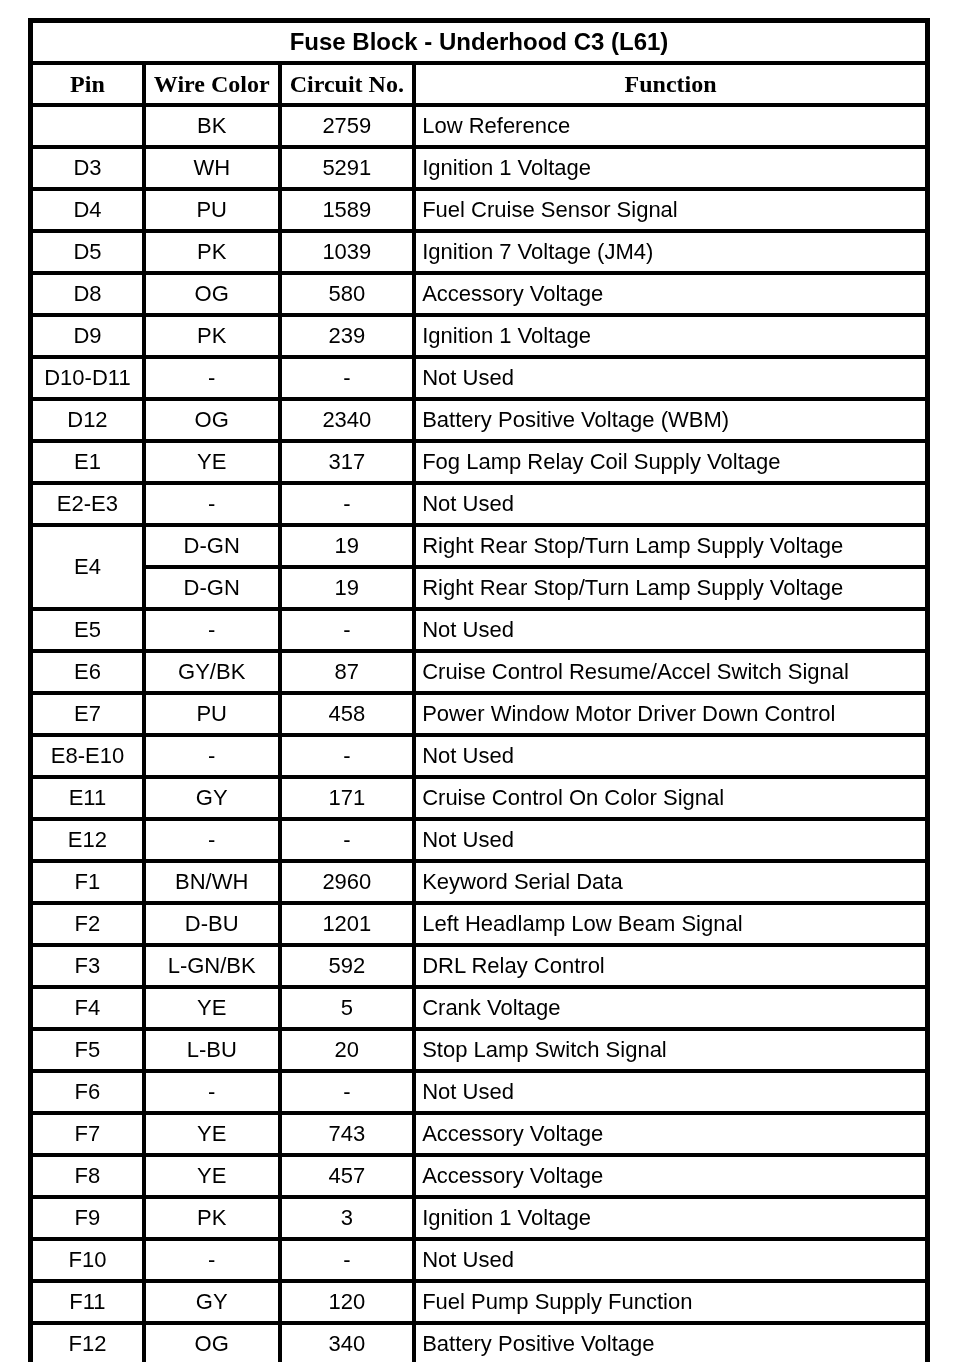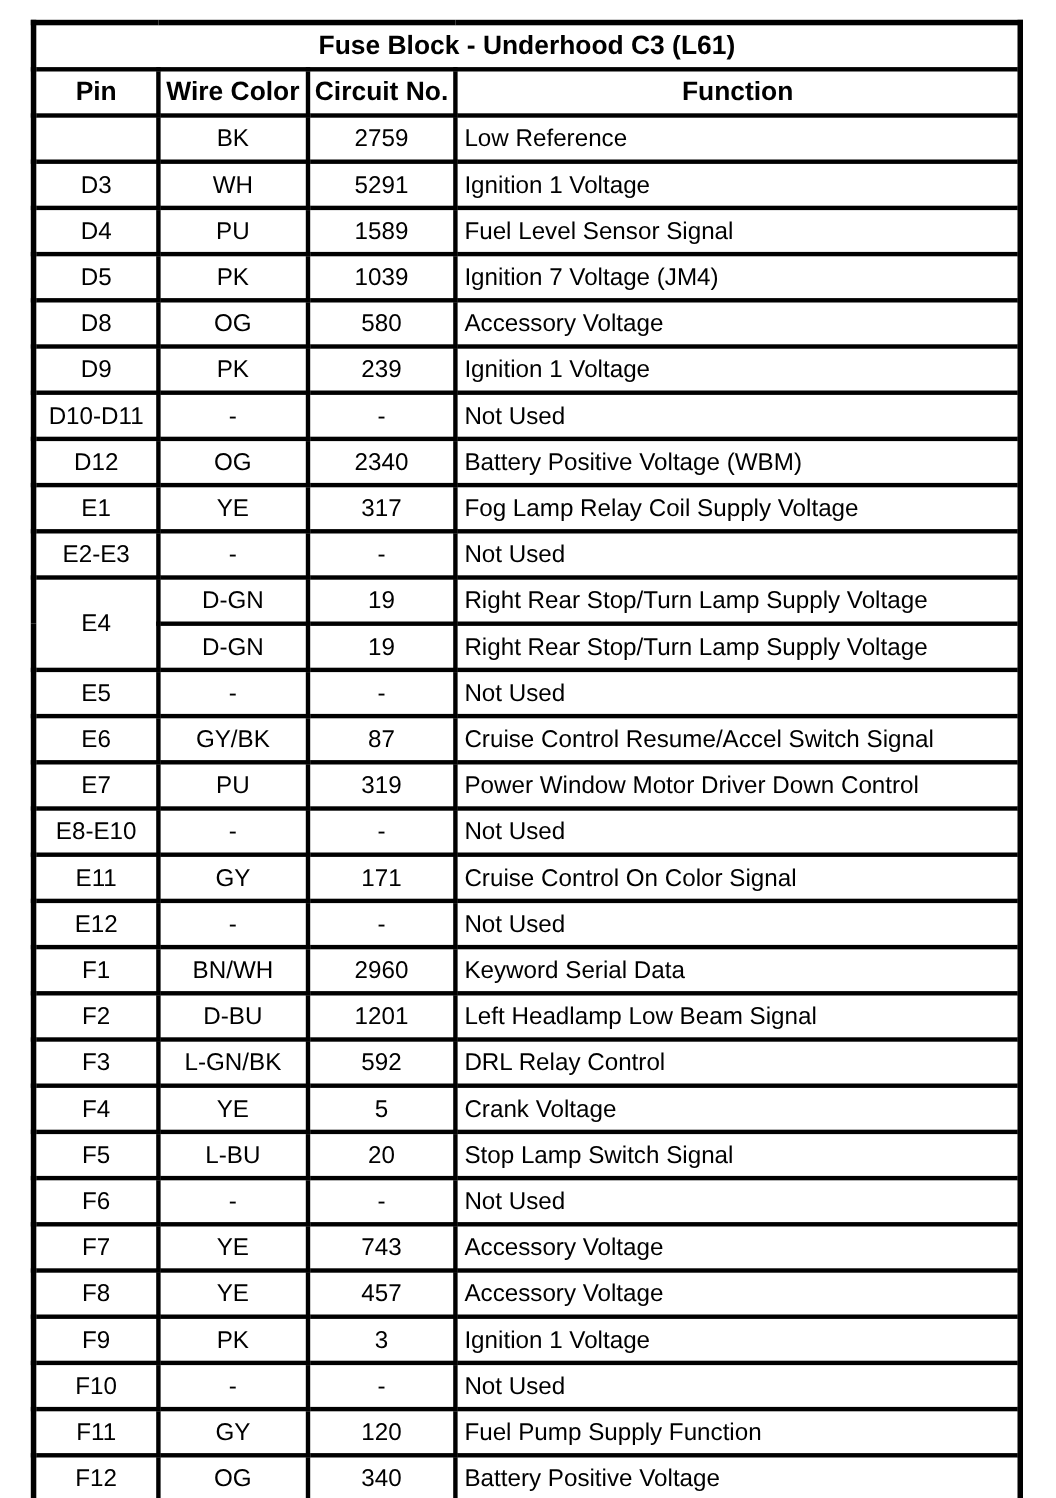--- a/index.html
+++ b/index.html
@@ -39,20 +39,21 @@
 
   th.table-title {
     font-size: 24px;
     font-weight: bold;
     text-align: center;
   }
   th.col-header {
     font-size: 24px;
     font-weight: bold;
     text-align: center;
+    font-family: Liberation Serif, serif;
   }
   td.cell {
     font-size: 22px;
     font-weight: normal;
     text-align: center;
   }
   td.cell.func {
     text-align: left;
     padding-left: 6px;
     margin-top: 36px;
@@ -90,21 +91,21 @@
         <tr>
           <td class="cell pin">D3</td>
           <td class="cell wire">WH</td>
           <td class="cell circuit">5291</td>
           <td class="cell func">Ignition 1 Voltage</td>
         </tr>
         <tr>
           <td class="cell pin">D4</td>
           <td class="cell wire">PU</td>
           <td class="cell circuit">1589</td>
-          <td class="cell func">Fuel Level Sensor Signal</td>
+          <td class="cell func">Fuel Cruise Sensor Signal</td>
         </tr>
         <tr>
           <td class="cell pin">D5</td>
           <td class="cell wire">PK</td>
           <td class="cell circuit">1039</td>
           <td class="cell func">Ignition 7 Voltage (JM4)</td>
         </tr>
         <tr>
           <td class="cell pin">D8</td>
           <td class="cell wire">OG</td>
@@ -160,21 +161,21 @@
         </tr>
         <tr>
           <td class="cell pin">E6</td>
           <td class="cell wire">GY/BK</td>
           <td class="cell circuit">87</td>
           <td class="cell func">Cruise Control Resume/Accel Switch Signal</td>
         </tr>
         <tr>
           <td class="cell pin">E7</td>
           <td class="cell wire">PU</td>
-          <td class="cell circuit">319</td>
+          <td class="cell circuit">458</td>
           <td class="cell func">Power Window Motor Driver Down Control</td>
         </tr>
         <tr>
           <td class="cell pin">E8-E10</td>
           <td class="cell wire">-</td>
           <td class="cell circuit">-</td>
           <td class="cell func">Not Used</td>
         </tr>
         <tr>
           <td class="cell pin">E11</td>

